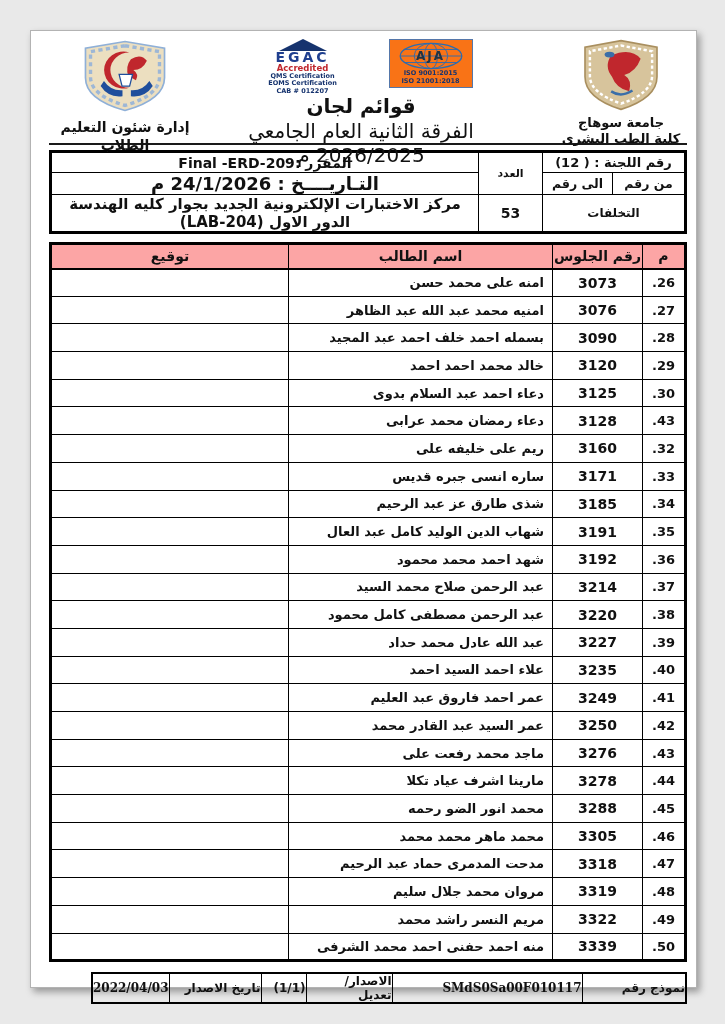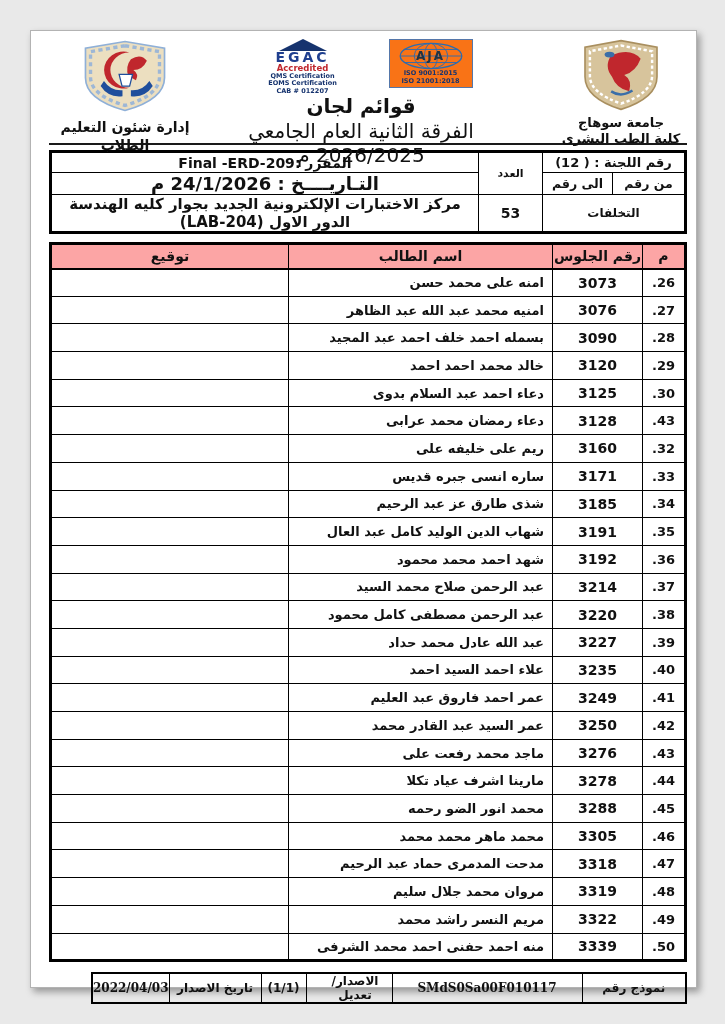--- a/index.html
+++ b/index.html
@@ -54,21 +54,21 @@
   .roster th { background:#fca5a5; border:1.5px solid #000; border-bottom:2.5px solid #000; height:25px; font-size:14px; font-weight:bold; }
   .roster td { border:1px solid #000; height:27.7px; font-weight:bold; }
   .col-no { width:43px; }
   .col-seat { width:90px; }
   .col-name { width:264px; }
   .c-no { text-align:center; font-size:13px; }
   .c-seat { text-align:center; font-size:14px; }
   .c-name { text-align:right; padding-right:8px; font-size:13px; }
   
   .footer-table { border-collapse:collapse; border:2px solid #000; margin-top:10px; table-layout:fixed; }
-  .footer-table td { border:1.5px solid #000; font-weight:bold; font-size:12px; text-align:center; height:23px; }
+  .footer-table td { border:1.5px solid #000; font-weight:bold; font-size:12px; height:23px; }
   .f-form-label { width:104px; }
   .f-code { width:190px; font-family:"DejaVu Serif", serif; font-size:13.5px; }
   .f-rev-label { width:86px;padding-left:12px; }
   .f-rev { width:45px; }
   .f-date-label { width:92px; }
   .f-date { width:76px; font-family:"DejaVu Serif", serif; font-size:13px; }
 </style>
 </head>
 <body>
 

